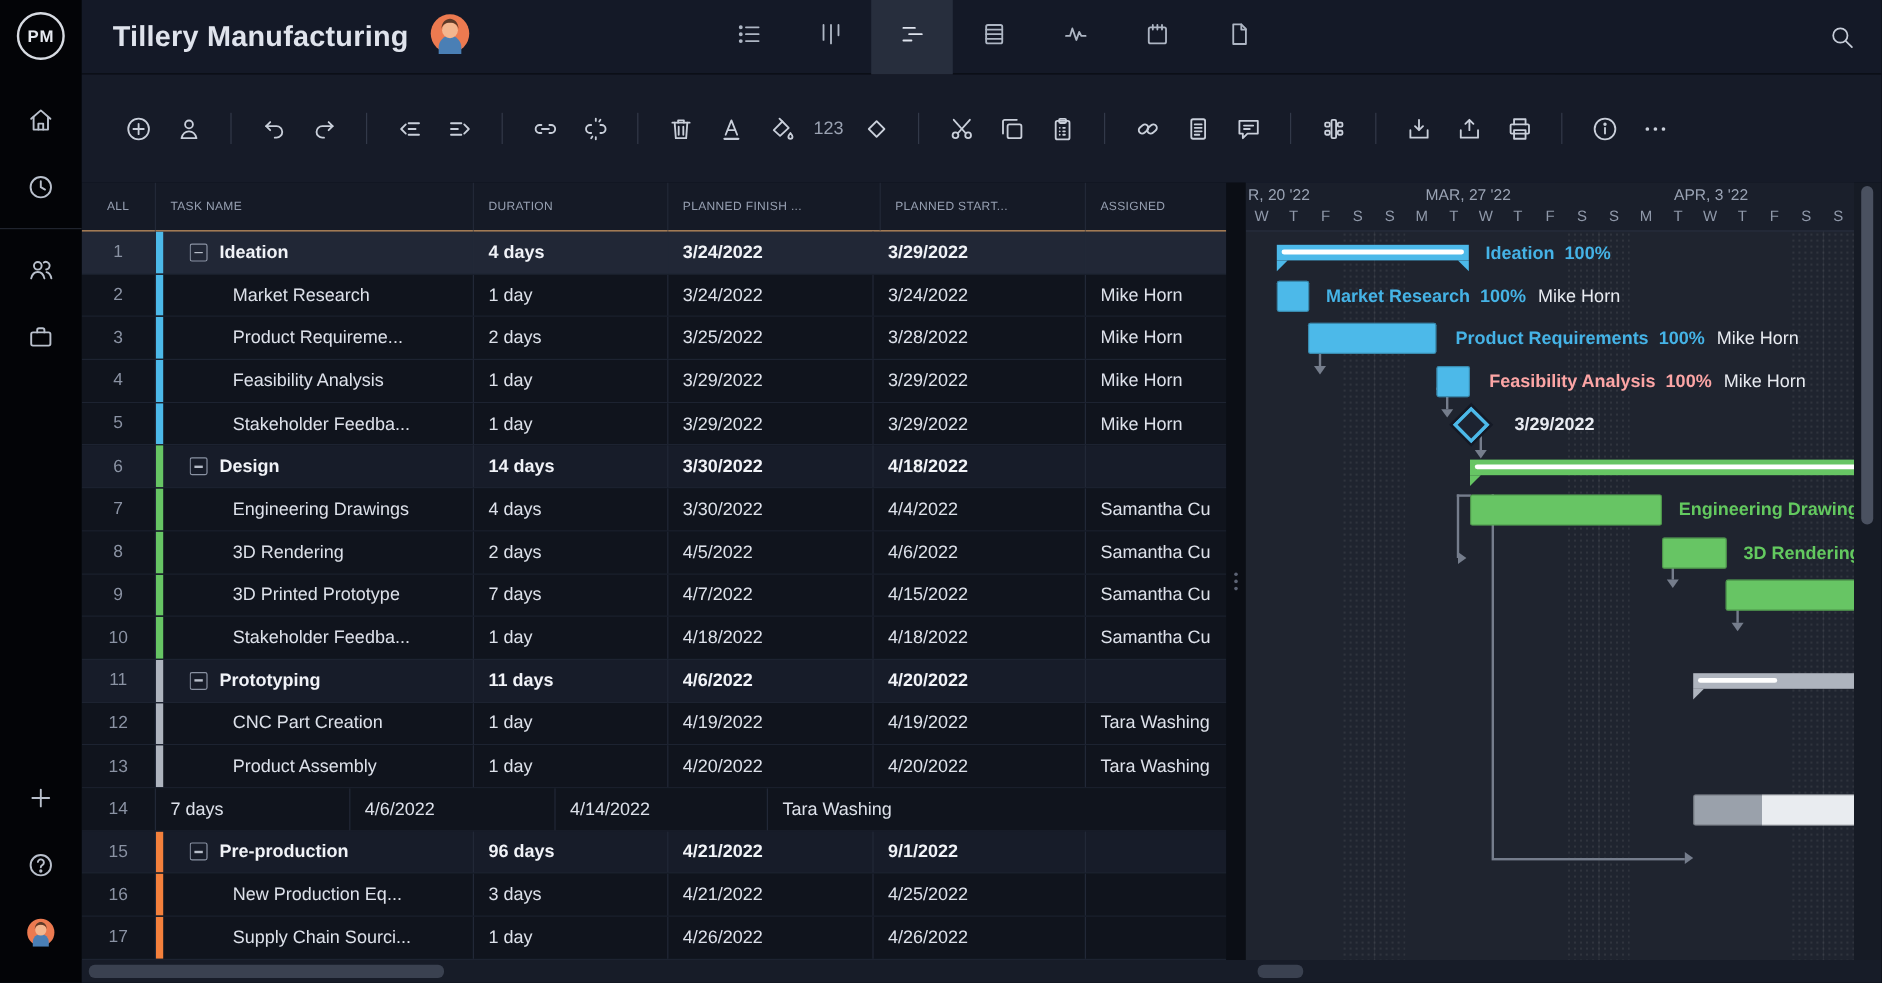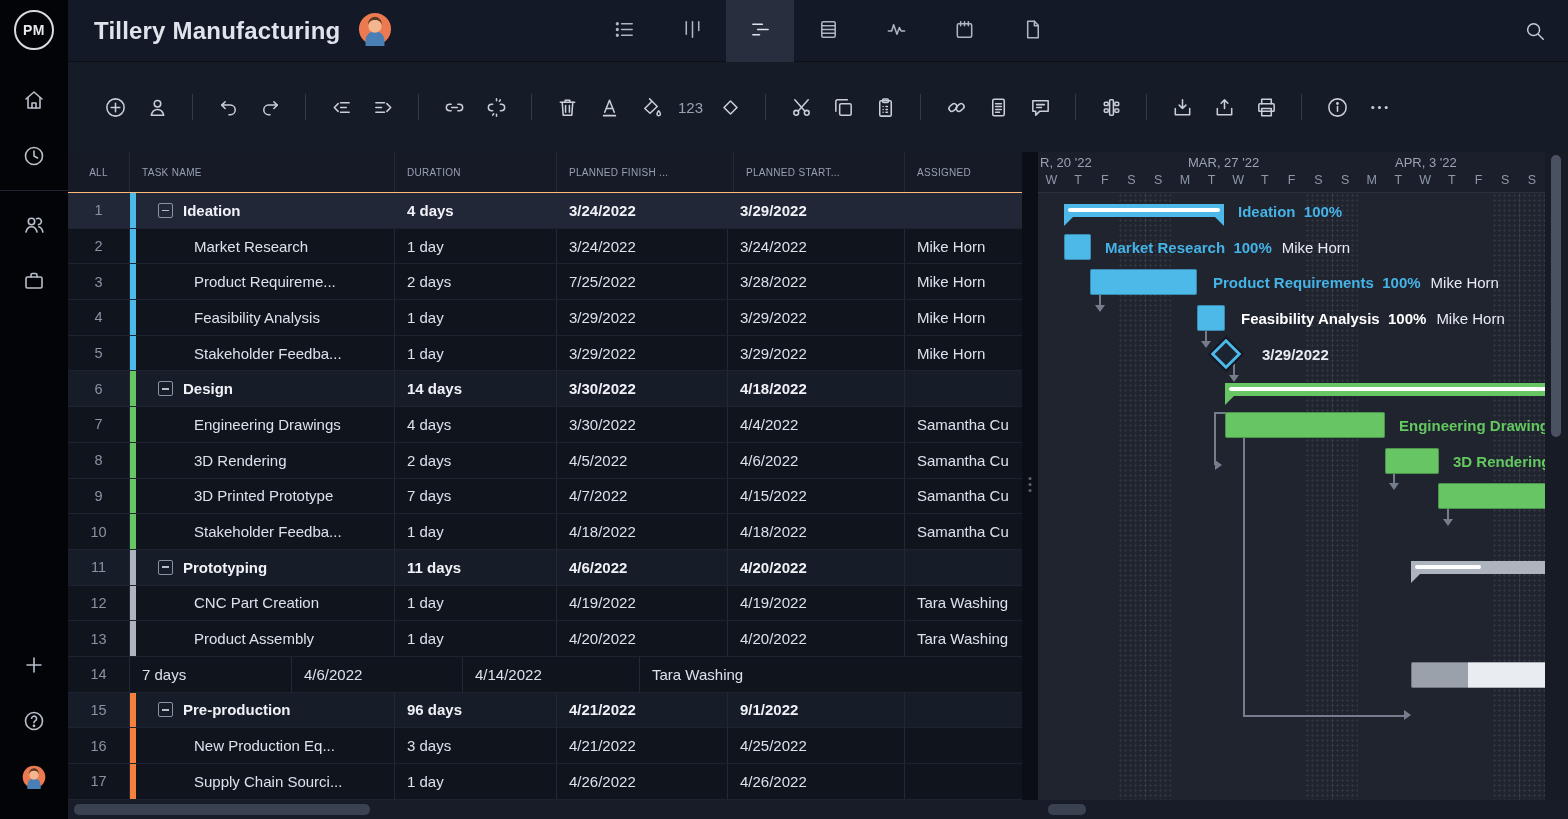--- a/index.html
+++ b/index.html
@@ -492,21 +492,21 @@
             <span class="name-in" style="width:100%">
               <span style="display:flex;align-items:center;overflow:hidden">
                 <span style="overflow:hidden;white-space:nowrap">Product Requireme...</span>
               </span>
             </span>
           </div>
           <div class="cell c-dur">
             <span>2 days</span>
           </div>
           <div class="cell c-start">
-            <span>7/25/2022</span>
+            <span>3/25/2022</span>
           </div>
           <div class="cell c-fin">
             <span>3/28/2022</span>
           </div>
           <div class="cell c-asg">
             <span>Mike Horn</span>
           </div>
         </div>
         <div class="trow child">
           <div class="cell c-num">
@@ -921,21 +921,21 @@
           <span class="cap-l" style="border-top-color:#4cb9e9"></span>
                    <span class="cap-r" style="border-top-color:#4cb9e9"></span>
                    <span class="stripe" style="width:152px"></span>
         </div>
         <div class="glabel" style="left: 200px; top: 17.8px;"><b style="color:#45b3e6">Ideation&nbsp;&nbsp;100%</b></div>
         <div class="gbar" style="left: 26px; width: 27px; top: 40.51px; background: rgb(76, 185, 233);"></div>
         <div class="glabel" style="left: 67px; top: 53.51px;"><b style="color:#45b3e6">Market Research&nbsp;&nbsp;100%</b><span class="asg">Mike Horn</span></div>
         <div class="gbar" style="left: 52px; width: 107px; top: 76.22px; background: rgb(76, 185, 233);"></div>
         <div class="glabel" style="left: 175px; top: 89.22px;"><b style="color:#45b3e6">Product Requirements&nbsp;&nbsp;100%</b><span class="asg">Mike Horn</span></div>
         <div class="gbar" style="left: 159px; width: 28px; top: 111.93px; background: rgb(76, 185, 233);"></div>
-        <div class="glabel" style="left: 203px; top: 124.93px;"><b style="color:#ffffff">Feasibility Analysis&nbsp;&nbsp;100%</b><span class="asg">Mike Horn</span></div>
+        <div class="glabel" style="left: 203px; top: 124.93px;"><b style="color:#fca5a5">Feasibility Analysis&nbsp;&nbsp;100%</b><span class="asg">Mike Horn</span></div>
         <div class="gms" style="left: 177px; top: 149.64px;"></div>
         <div class="glabel" style="left: 224px; top: 160.64px;"><b style="color:#e8ebf1">3/29/2022</b></div>
         <div class="gsum" style="left: 187px; width: 330px; top: 189.55px; background: rgb(103, 197, 100);">
           <span class="cap-l" style="border-top-color:#67c564"></span>
 
                    <span class="stripe" style="width:322px"></span>
         </div>
         <div class="gbar" style="left: 187px; width: 160px; top: 219.06px; background: rgb(103, 197, 100);"></div>
         <div class="glabel" style="left: 361px; top: 232.06px;"><b style="color:#63c95f">Engineering Drawings&nbsp;&nbsp;100%</b></div>
         <div class="gbar" style="left: 347px; width: 54px; top: 254.77px; background: rgb(103, 197, 100);"></div>

